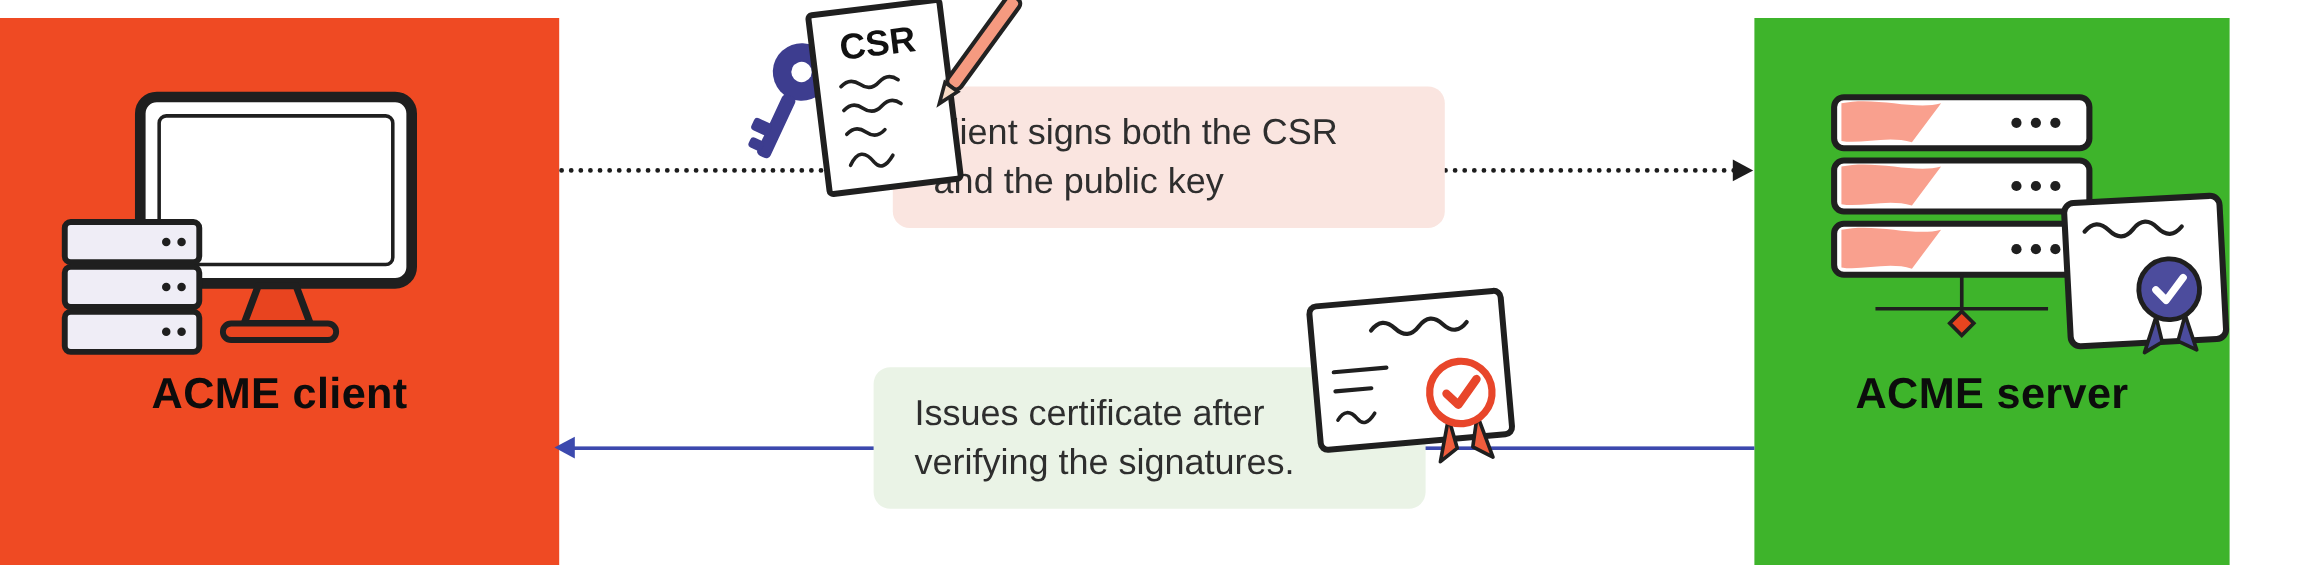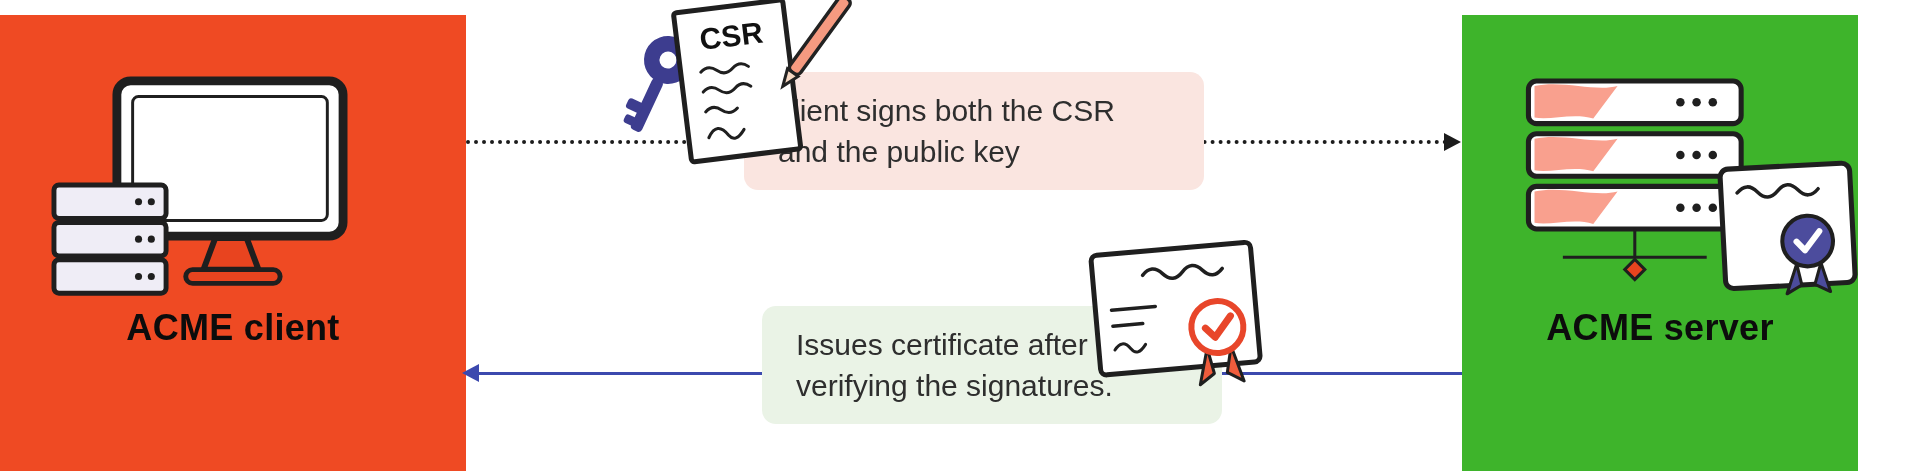--- a/index.html
+++ b/index.html
@@ -39,21 +39,21 @@
   }
 
   
   .flow-label {
     position:absolute; z-index:2; border-radius:14px;
     padding:19px 34px; width:392px;
     font-size:30px; line-height:41px; font-weight:500; color:#2e2e2e;
     display:flex; align-items:center;
   }
   .flow-label-top    { left:744px; top:72px;  height:80px; background:#fae5e0; }
-  .flow-label-bottom { left:728px; top:306px; height:80px; background:#eaf3e6;margin-left:34px; }
+  .flow-label-bottom { left:728px; top:306px; height:80px; background:#eaf3e6; }
 
   
   .float-icon { position:absolute; z-index:3; }
   .csr-icon  { left:606px;  top:0; }
   .cert-icon { left:1088px; top:238px; }
 </style>
 </head>
 <body>
 
 <div class="canvas">

